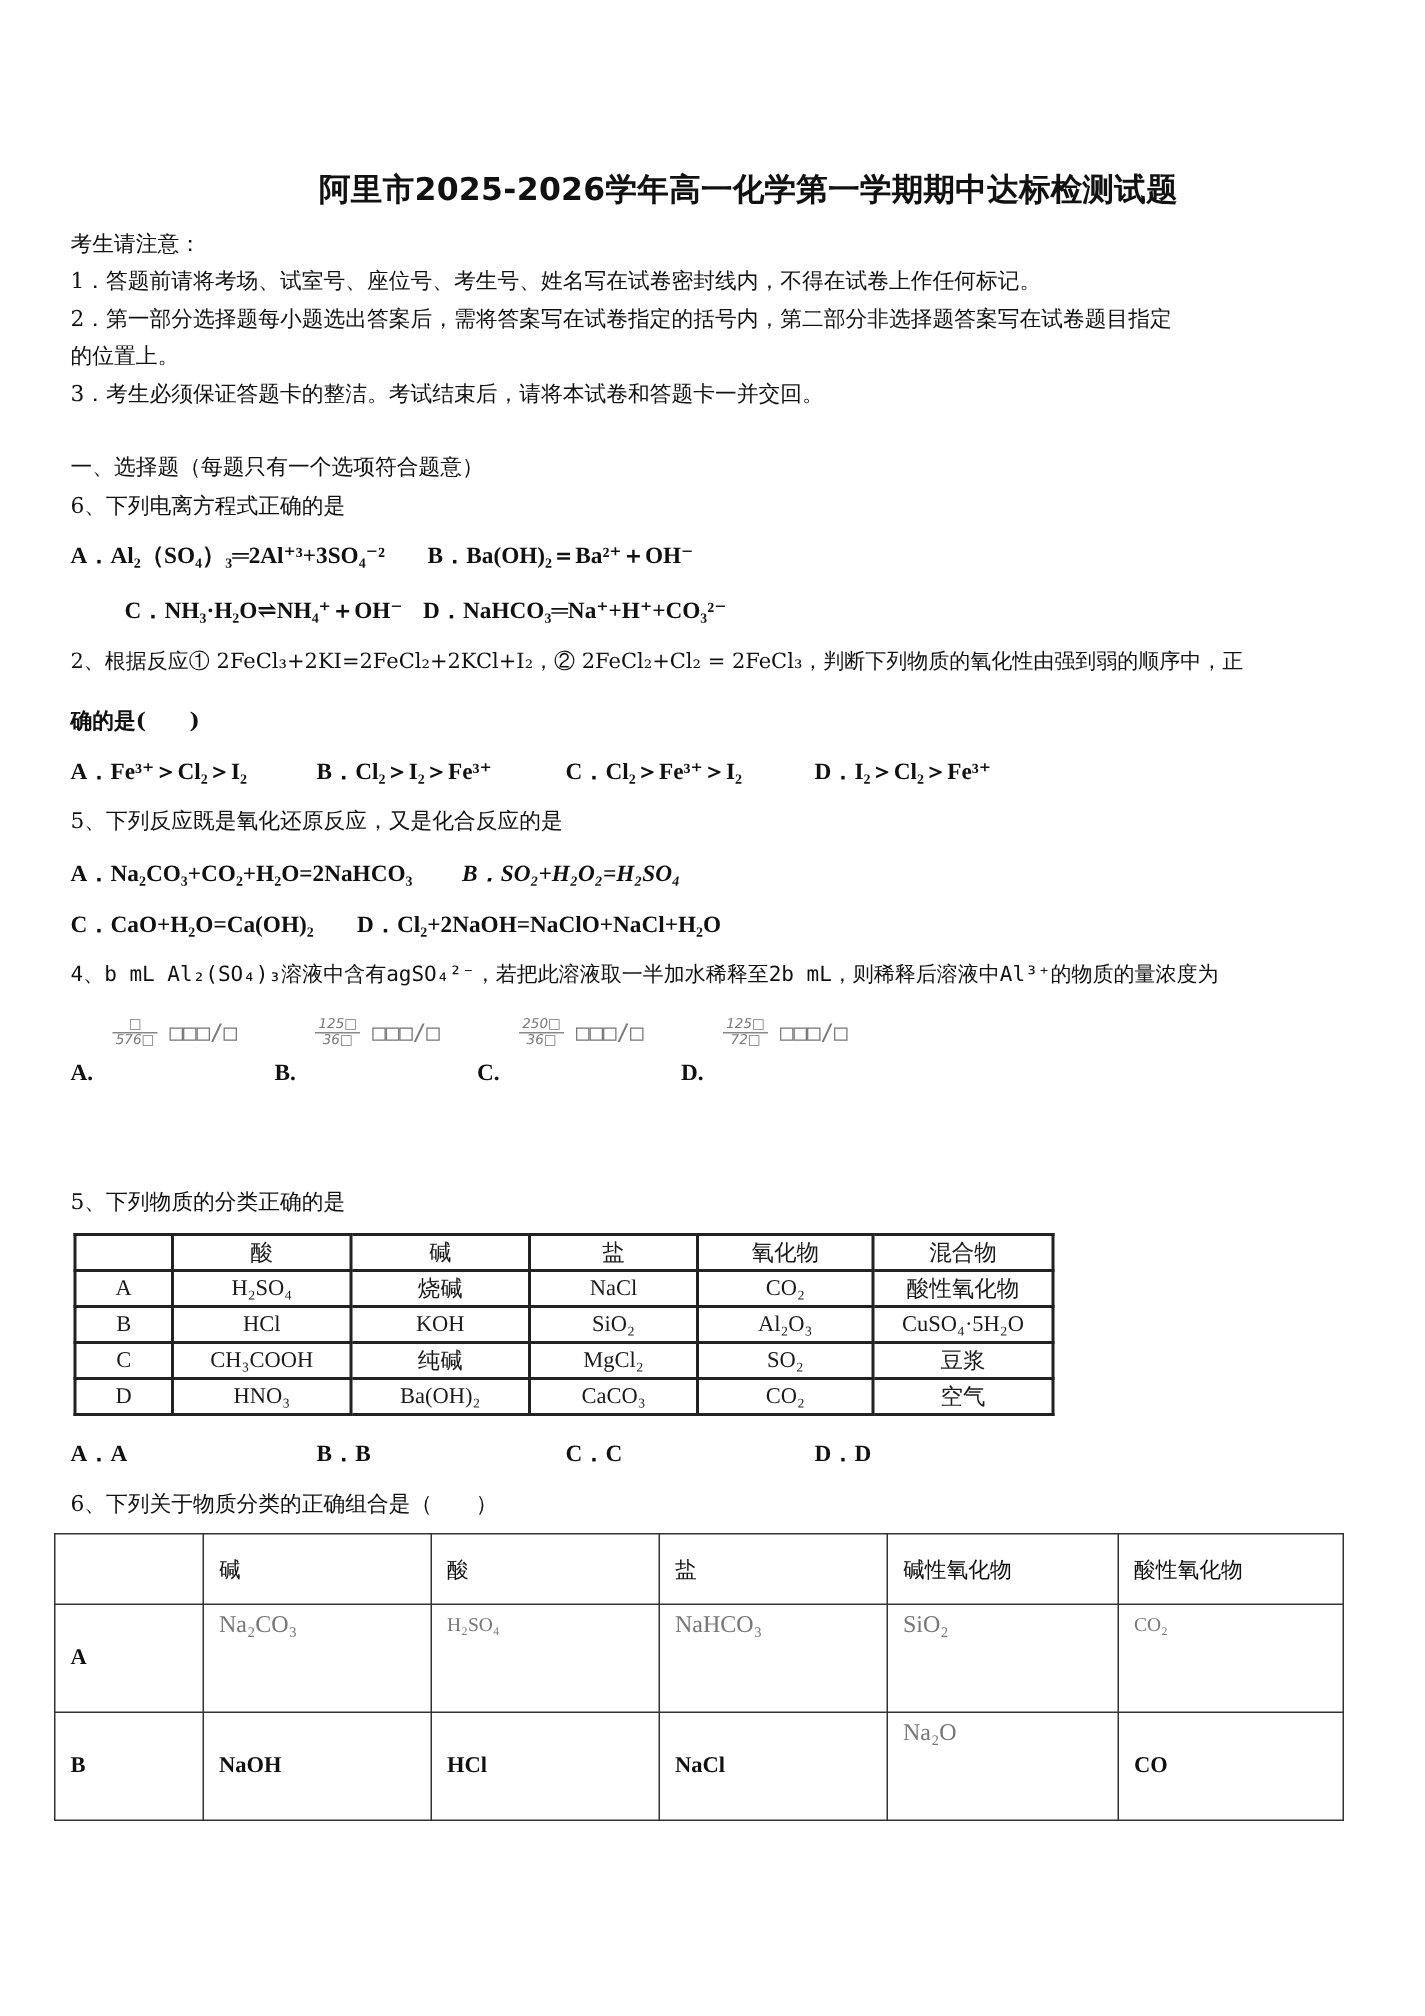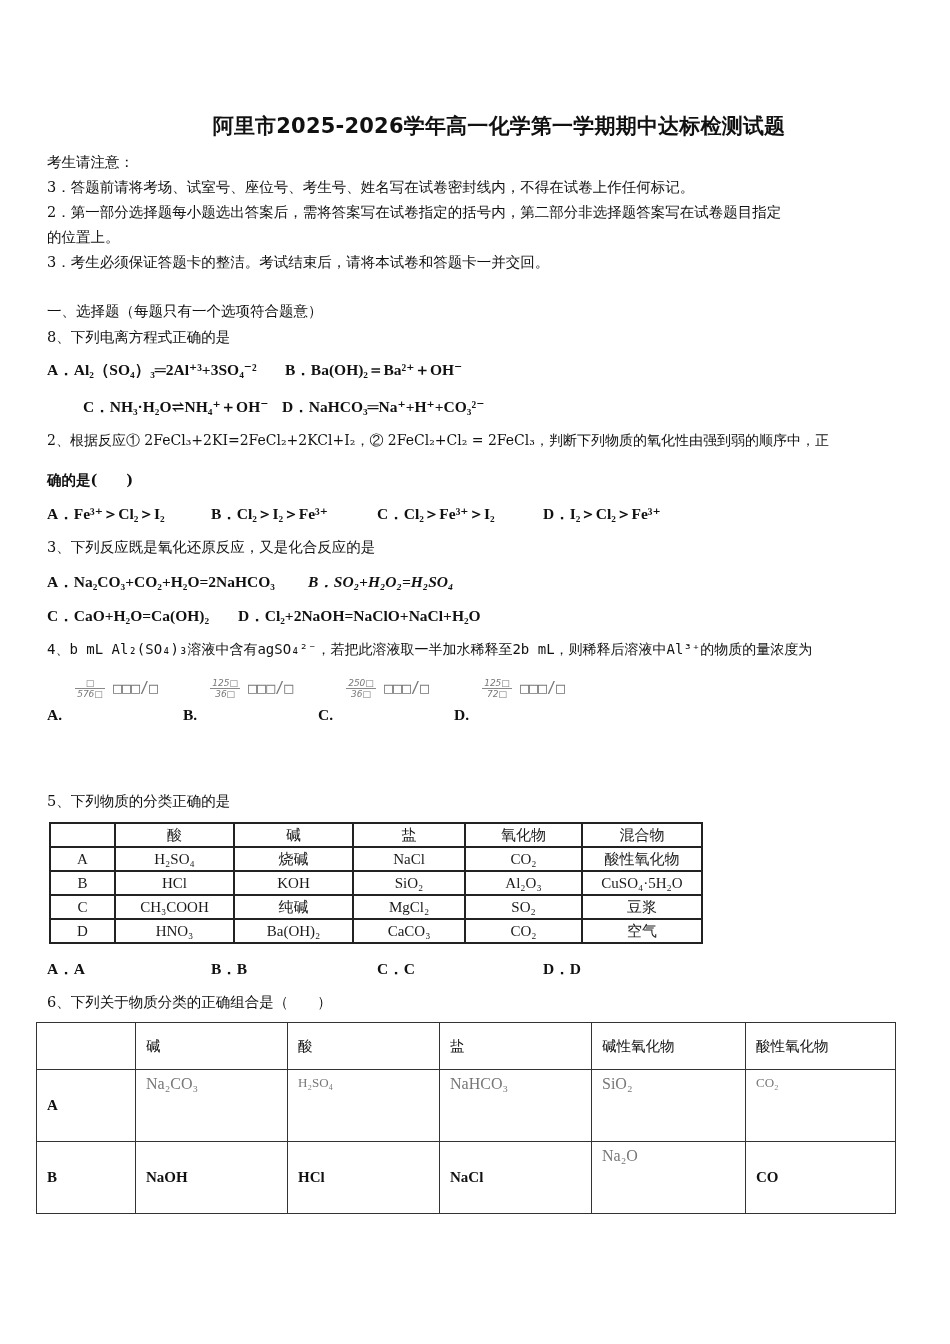--- a/index.html
+++ b/index.html
@@ -30,41 +30,41 @@
   table.t6 tr.r td { height: 71px; }
   .light { color: #777; font-weight: normal; font-size: 16px; vertical-align: top; display: inline-block; margin-top: -22px; }
   .boldc { font-weight: bold; }
 </style>
 </head>
 <body>
 
 <div class="abs title">阿里市2025-2026学年高一化学第一学期期中达标检测试题</div>
 
 <div class="abs note" style="left:47px; top:153px;">考生请注意：</div>
-<div class="abs note" style="left:47px; top:178px;">3．答题前请将考场、试室号、座位号、考生号、姓名写在试卷密封线内，不得在试卷上作任何标记。</div>
+<div class="abs note" style="left:47px; top:178px;">1．答题前请将考场、试室号、座位号、考生号、姓名写在试卷密封线内，不得在试卷上作任何标记。</div>
 <div class="abs note" style="left:47px; top:203px;">2．第一部分选择题每小题选出答案后，需将答案写在试卷指定的括号内，第二部分非选择题答案写在试卷题目指定</div>
 <div class="abs note" style="left:47px; top:228px;">的位置上。</div>
 <div class="abs note" style="left:47px; top:253px;">3．考生必须保证答题卡的整洁。考试结束后，请将本试卷和答题卡一并交回。</div>
 
 <div class="abs q" style="left:47px; top:302px;">一、选择题（每题只有一个选项符合题意）</div>
 
-<div class="abs q" style="left:47px; top:328px;">8、下列电离方程式正确的是</div>
+<div class="abs q" style="left:47px; top:328px;">6、下列电离方程式正确的是</div>
 <div class="abs opt" style="left:47px; top:360px;">A．Al₂（SO₄）₃═2Al⁺³+3SO₄⁻²</div>
 <div class="abs opt" style="left:285px; top:360px;">B．Ba(OH)₂＝Ba²⁺＋OH⁻</div>
 <div class="abs opt" style="left:47px; top:397px;margin-left:36px;">C．NH₃·H₂O⇌NH₄⁺＋OH⁻</div>
 <div class="abs opt" style="left:282px; top:397px;">D．NaHCO₃═Na⁺+H⁺+CO₃²⁻</div>
 
 <div class="abs q" style="left:47px; top:432px; font-size:14px;">2、根据反应① 2FeCl₃+2KI=2FeCl₂+2KCl+I₂，② 2FeCl₂+Cl₂ = 2FeCl₃，判断下列物质的氧化性由强到弱的顺序中，正</div>
 <div class="abs q" style="left:47px; top:471px; font-weight:bold;">确的是(　　)</div>
 <div class="abs opt" style="left:47px; top:504px;">A．Fe³⁺＞Cl₂＞I₂</div>
 <div class="abs opt" style="left:211px; top:504px;">B．Cl₂＞I₂＞Fe³⁺</div>
 <div class="abs opt" style="left:377px; top:504px;">C．Cl₂＞Fe³⁺＞I₂</div>
 <div class="abs opt" style="left:543px; top:504px;">D．I₂＞Cl₂＞Fe³⁺</div>
 
-<div class="abs q" style="left:47px; top:538px;">3、下列反应既是氧化还原反应，又是化合反应的是</div>
+<div class="abs q" style="left:47px; top:538px;">5、下列反应既是氧化还原反应，又是化合反应的是</div>
 <div class="abs opt" style="left:47px; top:572px;">A．Na₂CO₃+CO₂+H₂O=2NaHCO₃</div>
 <div class="abs opt" style="left:308px; top:572px;font-style:italic;">B．SO₂+H₂O₂=H₂SO₄</div>
 <div class="abs opt" style="left:47px; top:606px;">C．CaO+H₂O=Ca(OH)₂</div>
 <div class="abs opt" style="left:238px; top:606px;">D．Cl₂+2NaOH=NaClO+NaCl+H₂O</div>
 
 <div class="abs mono" style="left:47px; top:641px;">4、b mL Al₂(SO₄)₃溶液中含有agSO₄²⁻，若把此溶液取一半加水稀释至2b mL，则稀释后溶液中Al³⁺的物质的量浓度为</div>
 
 <div class="abs" style="left:47px; top:678px;">
   <span class="optletter" style="position:relative; top:27px;">A.</span>
   <span class="frac" style="margin-left:8px;">

